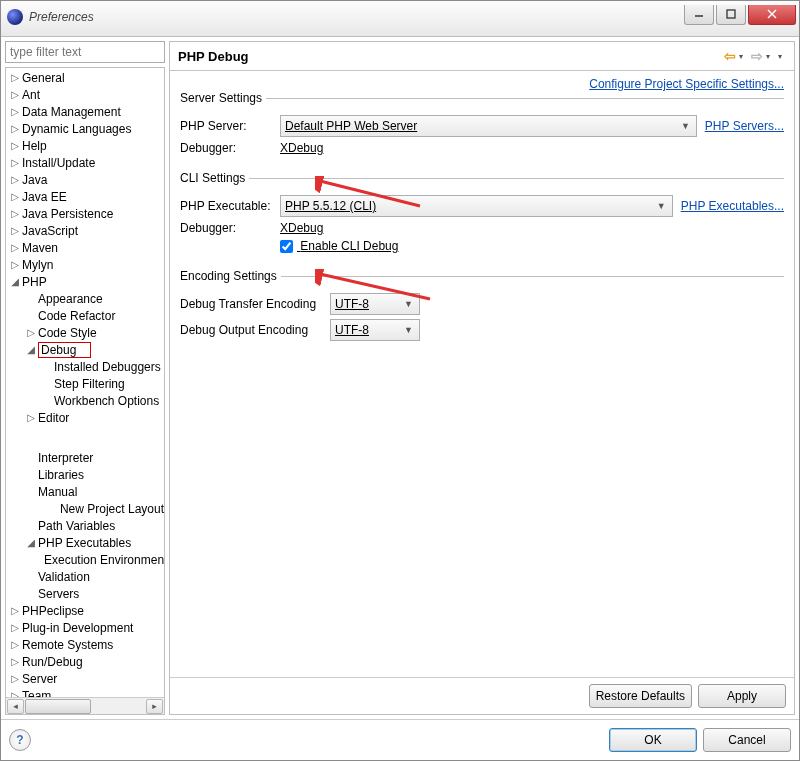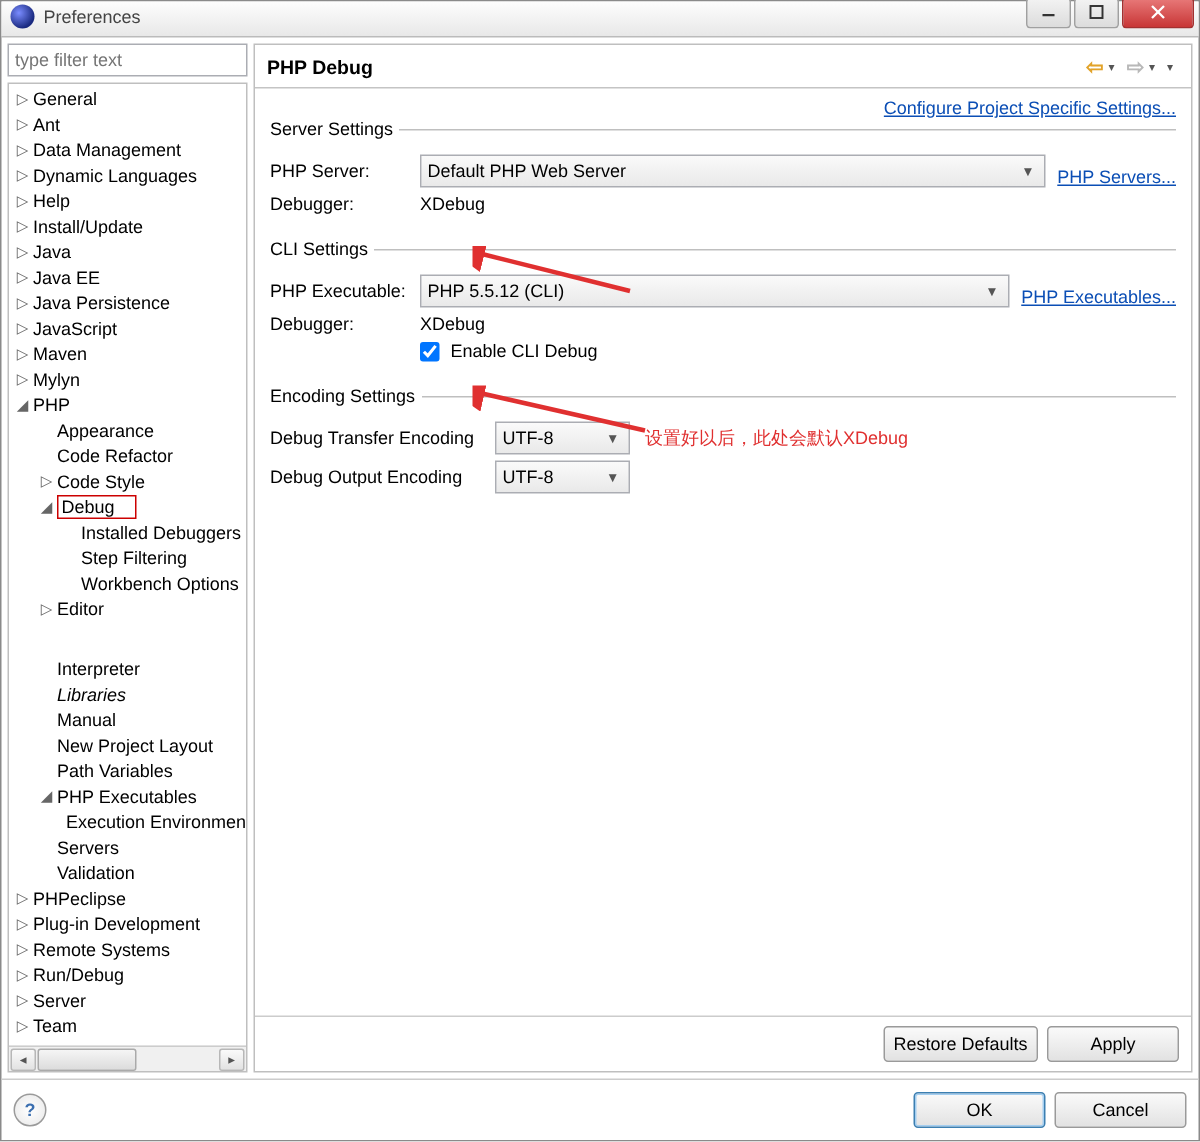--- a/index.html
+++ b/index.html
@@ -9,25 +9,26 @@
   .window {
     width: 800px; height: 761px;
     background: #fff;
     border: 1px solid #8a8a8a;
     display: flex; flex-direction: column;
     position: relative;
   }
 
   
   .titlebar {
-    height: 24px;
+    height: 36px;
     background: linear-gradient(#fdfdfd, #e8e8e8);
     border-bottom: 1px solid #bbb;
     display: flex; align-items: center;
     padding: 0 0 4px 6px;
+    font-style: italic;
   }
   .titlebar .app-icon {
     width: 16px; height: 16px; border-radius: 50%;
     background: radial-gradient(circle at 35% 35%, #7a8cff 0%, #1a2a80 70%);
     margin-right: 6px;
   }
   .titlebar .title { flex: 1; color: #444; }
   .winbtns { display: flex; height: 20px; margin-right: 3px; margin-top: -4px; }
   .winbtn {
     width: 30px; height: 20px; margin-left: 2px;
@@ -123,21 +124,21 @@
   .link-right { text-align: right; }
   a.link { color: #0b4eb5; text-decoration: underline; }
 
   fieldset.group {
     border: none; border-top: 1px solid #bfbfbf; margin: 0 0 12px 0; padding: 6px 0 0 0;
   }
   fieldset.group legend { padding: 0 4px 0 0; color: #000; }
 
   .form-row { display: flex; align-items: center; margin: 4px 0; }
   .form-row .lbl { width: 100px; }
-  .form-row .field { flex: 1; display: flex; align-items: flex-end; gap: 8px; }
+  .form-row .field { flex: 1; display: flex; align-items: center; gap: 8px; text-decoration: underline; }
 
   .combo {
     flex: 1; height: 22px; border: 1px solid #abadb3; background: linear-gradient(#fafafa,#e9e9e9);
     display: flex; align-items: center; padding: 0 4px; position: relative;
   }
   .combo .caret {
     position: absolute; right: 2px; top: 2px; width: 17px; height: 16px;
     display: flex; align-items: center; justify-content: center; font-size: 9px; color: #555;
   }
   .combo.short { flex: 0 0 90px; }
@@ -286,51 +287,51 @@
               <span class="label">Workbench Options</span>
             </div>
             <div class="row" style="padding-left: 20px;">
               <span class="twisty">▷</span>
               <span class="label">Editor</span>
             </div>
             <div class="row" style="padding-left: 20px; margin-top: 23px;">
               <span class="twisty"></span>
               <span class="label">Interpreter</span>
             </div>
-            <div class="row" style="padding-left: 20px; font-style: italic;">
+            <div class="row" style="padding-left: 20px;">
               <span class="twisty"></span>
               <span class="label">Libraries</span>
             </div>
             <div class="row" style="padding-left: 20px;">
               <span class="twisty"></span>
               <span class="label">Manual</span>
             </div>
-            <div class="row" style="padding-left: 20px;">
+            <div class="row" style="padding-left: 20px; justify-content: flex-end;">
               <span class="twisty"></span>
               <span class="label">New Project Layout</span>
             </div>
             <div class="row" style="padding-left: 20px;">
               <span class="twisty"></span>
               <span class="label">Path Variables</span>
             </div>
             <div class="row" style="padding-left: 20px;">
               <span class="twisty">◢</span>
               <span class="label">PHP Executables</span>
             </div>
             <div class="row" style="padding-left: 36px;">
               <span class="twisty"></span>
               <span class="label">Execution Environments</span>
             </div>
             <div class="row" style="padding-left: 20px;">
               <span class="twisty"></span>
+              <span class="label">Validation</span>
+            </div>
+            <div class="row" style="padding-left: 20px;">
+              <span class="twisty"></span>
               <span class="label">Servers</span>
-            </div>
-            <div class="row" style="padding-left: 20px;">
-              <span class="twisty"></span>
-              <span class="label">Validation</span>
             </div>
             <div class="row" style="padding-left: 4px;">
               <span class="twisty">▷</span>
               <span class="label">PHPeclipse</span>
             </div>
             <div class="row" style="padding-left: 4px;">
               <span class="twisty">▷</span>
               <span class="label">Plug-in Development</span>
             </div>
             <div class="row" style="padding-left: 4px;">
@@ -465,21 +466,20 @@
           <line x1="105" y1="30" x2="5" y2="5" stroke="#e03030" stroke-width="3" marker-end="url(#ah1)"></line>
         </svg>
         <svg class="red-arrow" style="left:145px; top:198px;" width="120" height="34">
           <defs>
               <marker id="ah2" markerWidth="10" markerHeight="8" refX="1" refY="4" orient="auto">
             <polygon points="0 0, 10 4, 0 8" fill="#e03030"></polygon>
               </marker>
             </defs>
           <line x1="115" y1="30" x2="5" y2="5" stroke="#e03030" stroke-width="3" marker-end="url(#ah2)"></line>
         </svg>
-        <div class="annotation" style="left:260px; top:225px;">设置好以后，此处会默认XDebug</div>
 
       </div>
 
       <div class="content-footer">
         <button class="btn">Restore Defaults</button>
         <button class="btn">Apply</button>
       </div>
     </div>
   </div>
 

